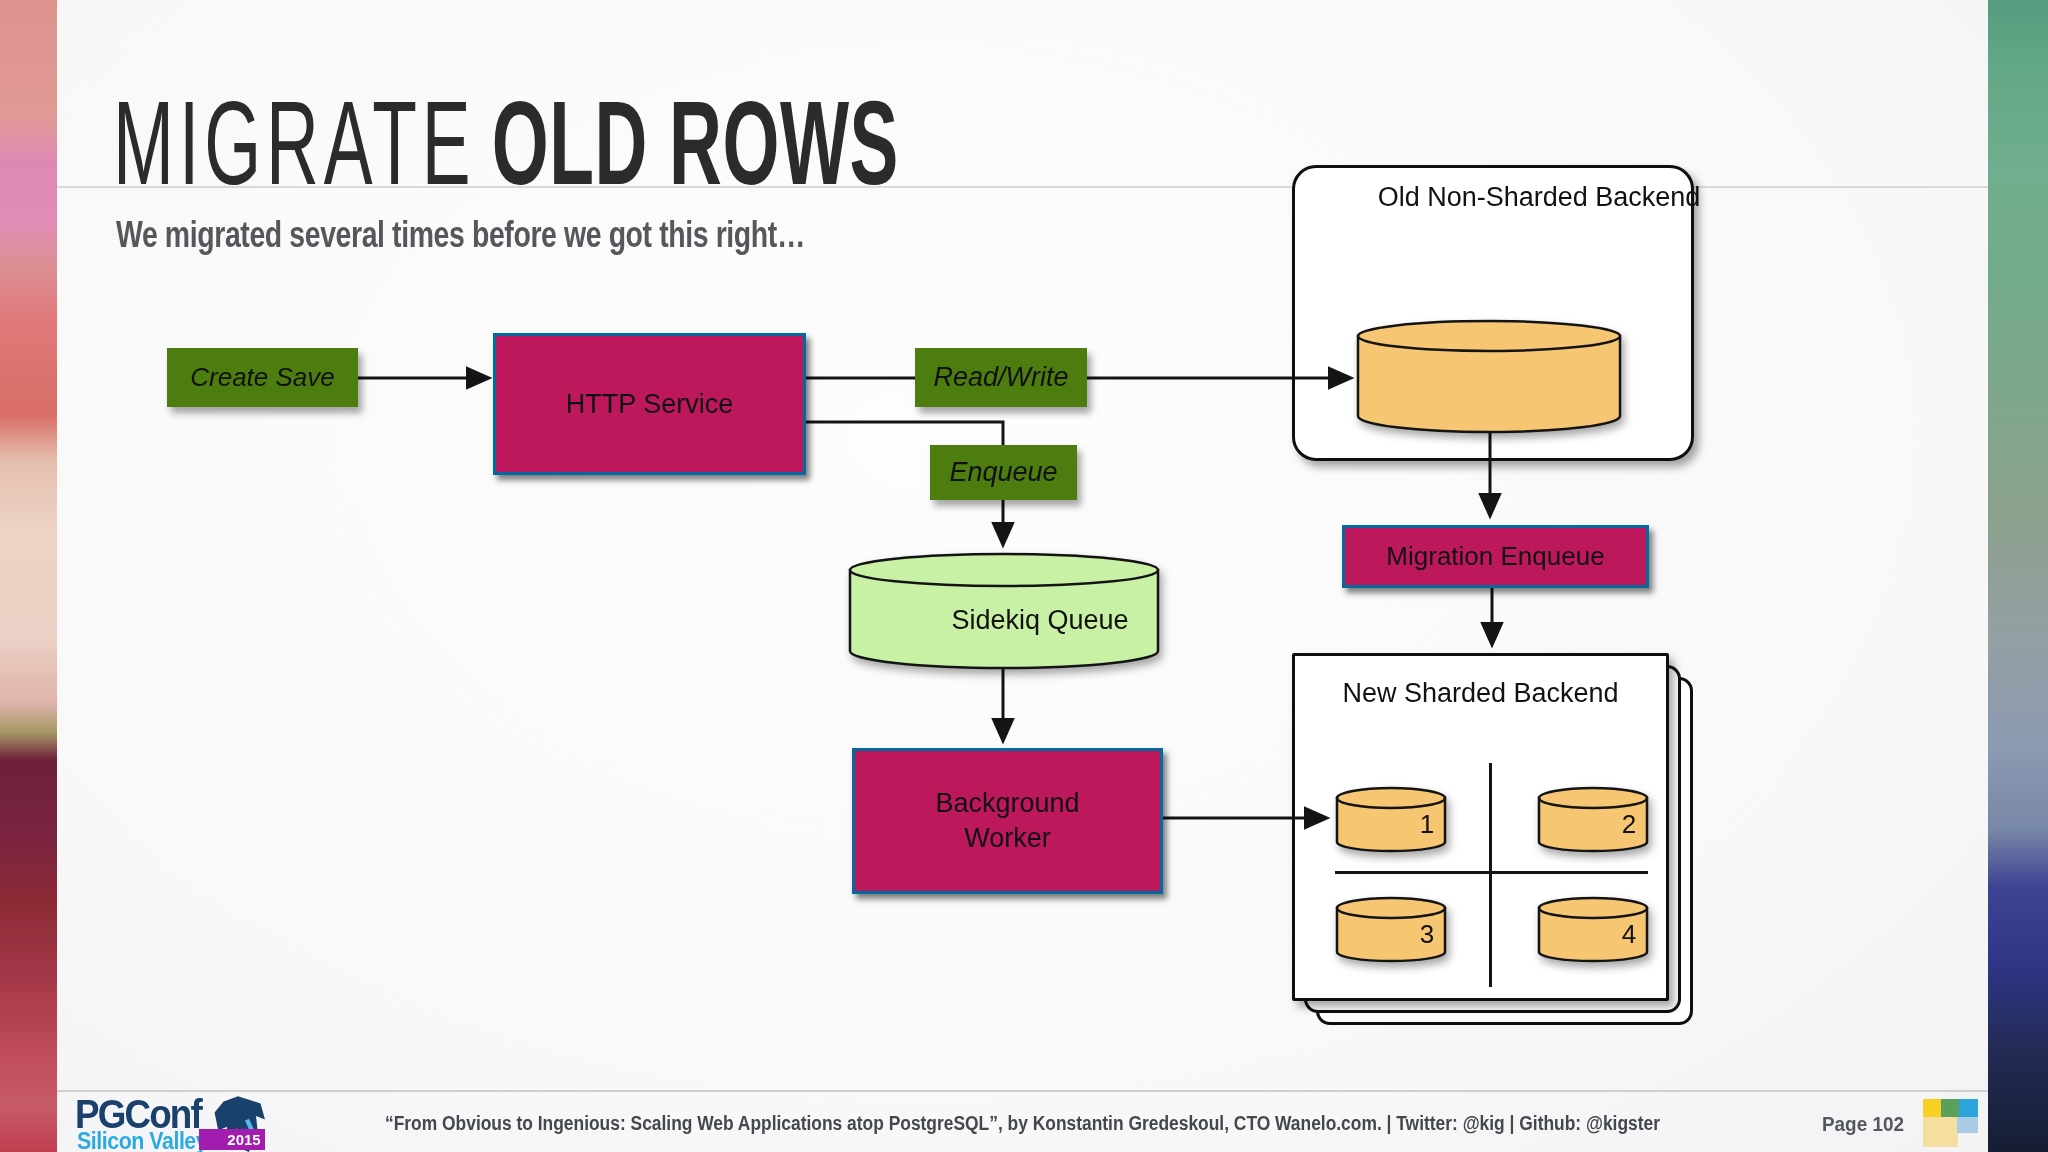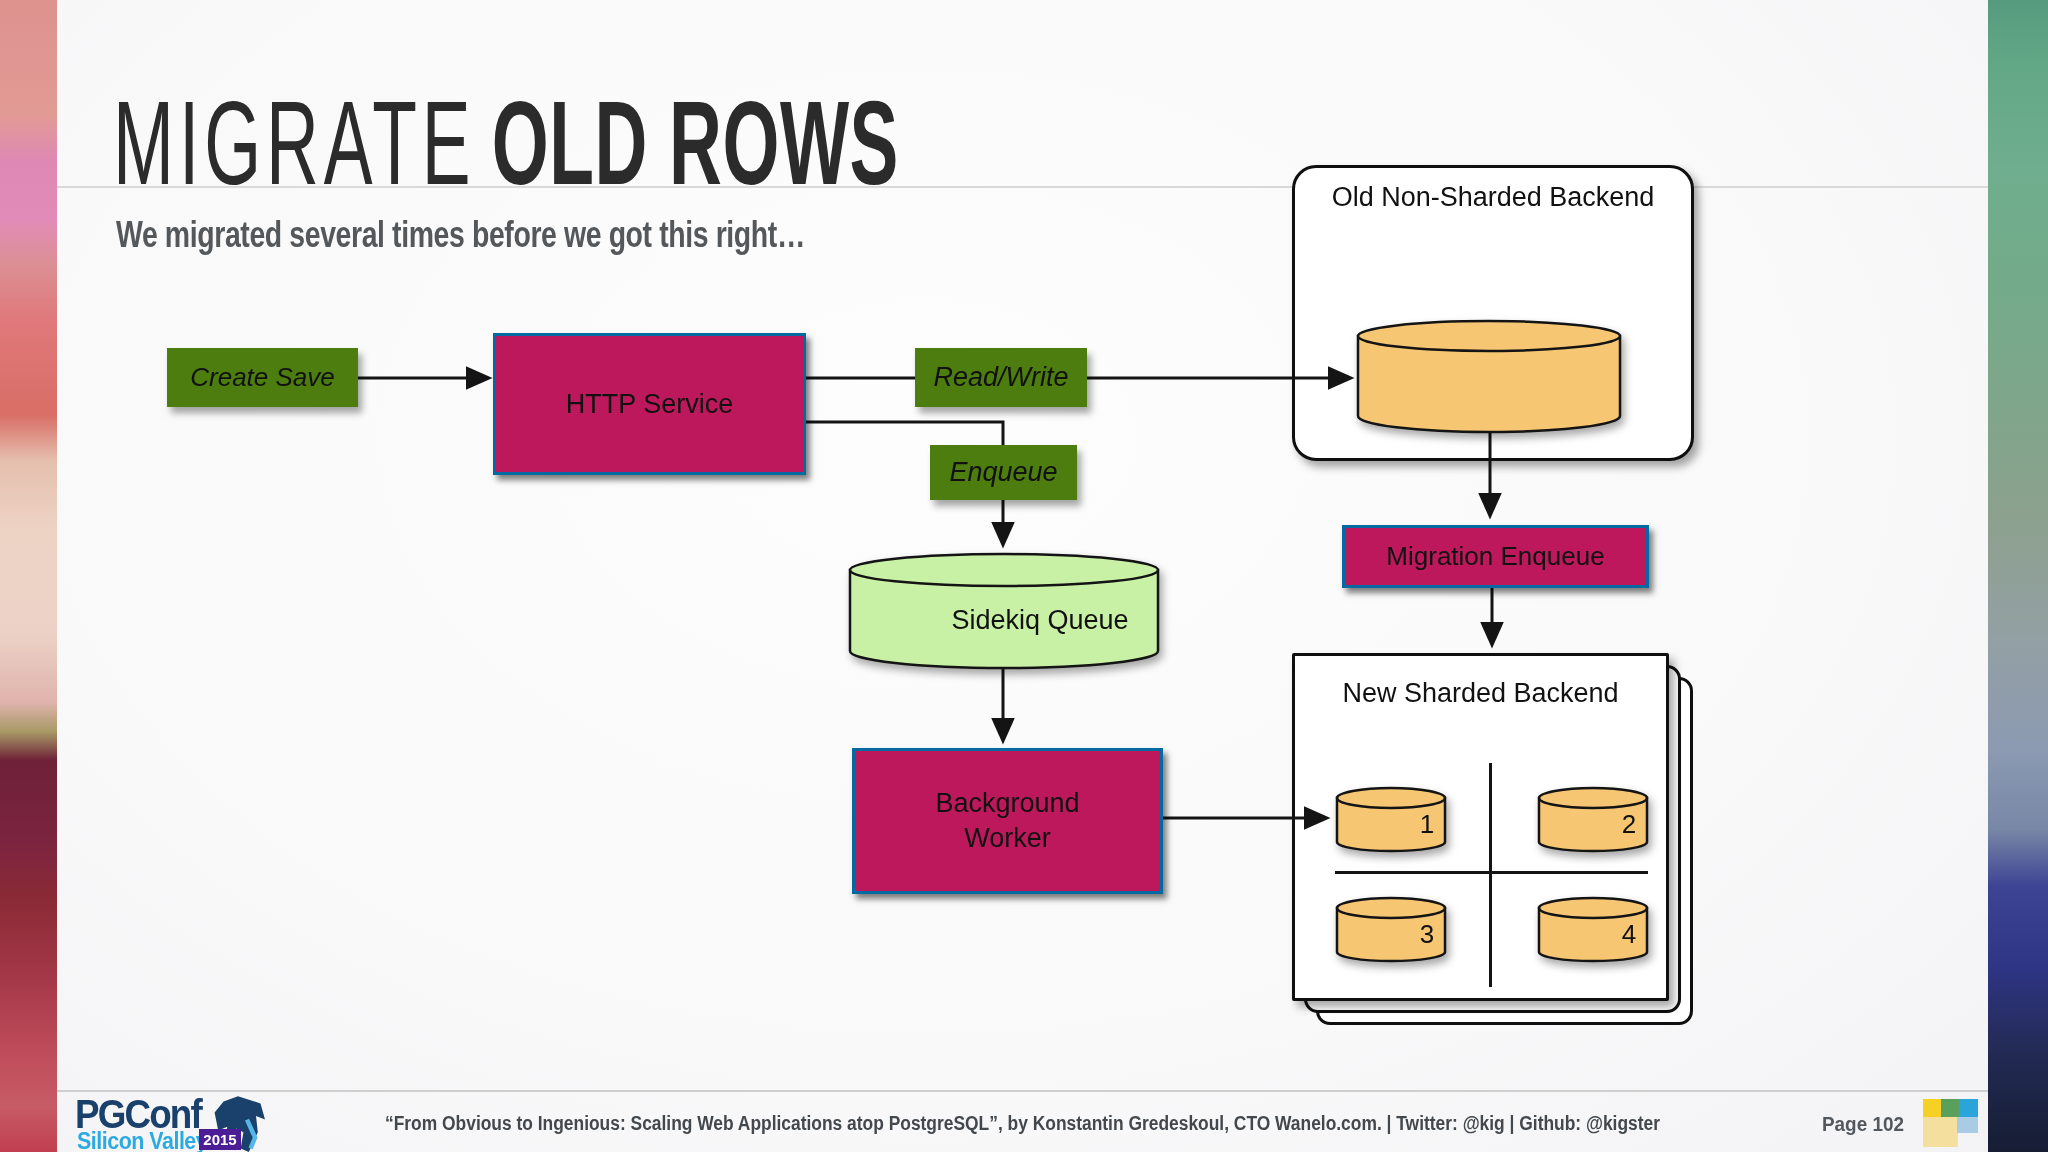--- a/index.html
+++ b/index.html
@@ -97,39 +97,39 @@
   .pgconf{position:absolute;left:75px;top:1096px;width:200px;height:56px;z-index:5;}
   .pgconf .word{
     position:absolute;left:0;top:-4px;color:#19416b;font-size:40px;font-weight:800;
     letter-spacing:-2px;transform:scaleX(0.92);transform-origin:left top;
   }
   .pgconf .sv{
     position:absolute;left:2px;top:32px;color:#2baae2;font-size:23px;font-weight:700;
     letter-spacing:-0.5px;transform:scaleX(0.93);transform-origin:left top;
   }
   .pgconf .ribbon{
-    position:absolute;left:124px;top:33px;width:42px;height:21px;background:#4c1d95;
+    position:absolute;left:124px;top:33px;width:42px;height:21px;background:#a21caf;
     display:flex;align-items:center;justify-content:center;color:#fff;
-    font-size:15px;font-weight:700;z-index:6;
+    font-size:15px;font-weight:700;z-index:6;padding-left:24px;
   }
   .pgconf svg{position:absolute;left:136px;top:0px;}
 </style>
 </head>
 <body>
 
 <div class="slide-bg"></div>
 
 <div class="title">
   <span class="thin">MIGRATE</span><span class="bold">OLD ROWS</span>
 </div>
 <div class="rule" style="top:186px"></div>
 <div class="subtitle">We migrated several times before we got this right…</div>
 
 <div class="backend-box" style="left:1292px;top:165px;width:396px;height:290px;border-radius:24px;">
-  <div class="backend-title" style="top:14px;">Old Non-Sharded Backend</div>
+  <div class="backend-title" style="top:14px;padding-left:46px;">Old Non-Sharded Backend</div>
 </div>
 
 <div class="backend-box" style="left:1316px;top:677px;width:371px;height:342px;border-radius:14px;box-shadow:none;"></div>
 <div class="backend-box" style="left:1304px;top:665px;width:371px;height:342px;border-radius:14px;box-shadow:none;"></div>
 <div class="backend-box" style="left:1292px;top:653px;width:371px;height:342px;border-radius:2px;">
   <div class="backend-title" style="top:22px;">New Sharded Backend</div>
   <div class="divider" style="left:194px;top:107px;width:3px;height:224px;"></div>
   <div class="divider" style="left:40px;top:215px;width:313px;height:3px;"></div>
 </div>
 

